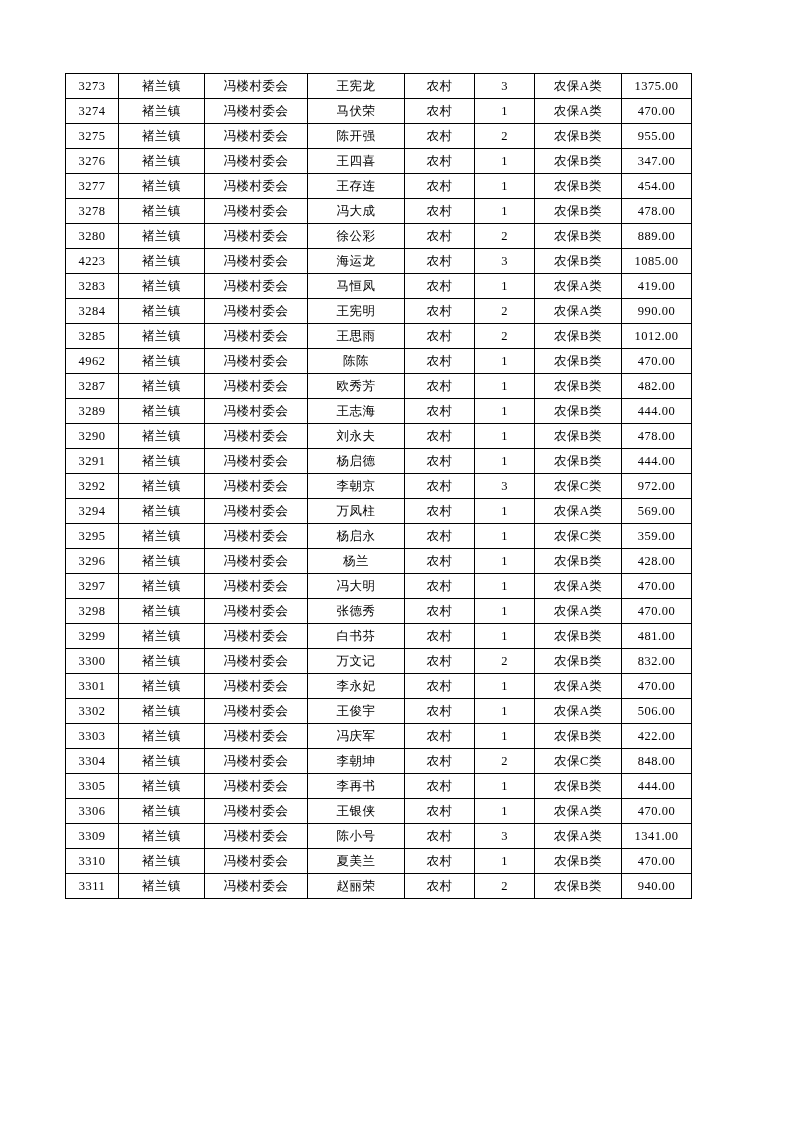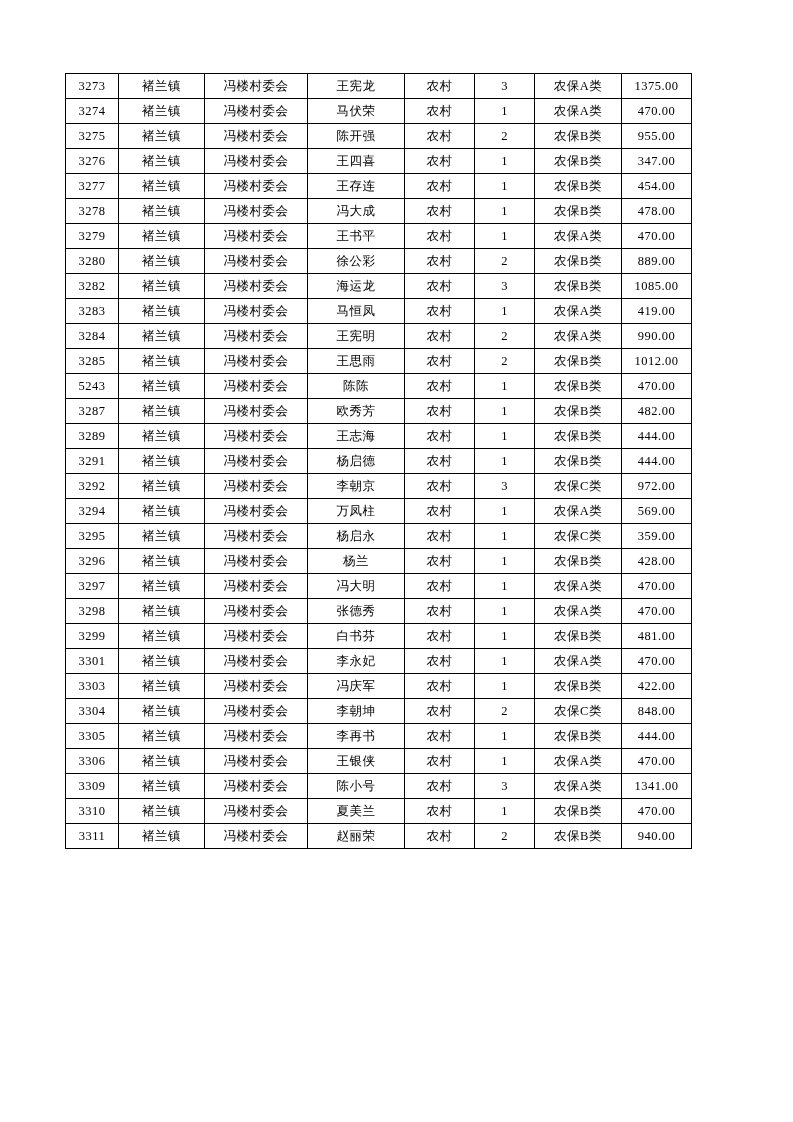--- a/index.html
+++ b/index.html
@@ -118,41 +118,31 @@
           <td>3278</td>
           <td>褚兰镇</td>
           <td>冯楼村委会</td>
           <td>冯大成</td>
           <td>农村</td>
           <td>1</td>
           <td>农保B类</td>
           <td>478.00</td>
         </tr>
         <tr>
-          <td>3279</td>
-          <td>褚兰镇</td>
-          <td>冯楼村委会</td>
-          <td>王书平</td>
-          <td>农村</td>
-          <td>1</td>
-          <td>农保A类</td>
-          <td>470.00</td>
-        </tr>
-        <tr>
           <td>3280</td>
           <td>褚兰镇</td>
           <td>冯楼村委会</td>
           <td>徐公彩</td>
           <td>农村</td>
           <td>2</td>
           <td>农保B类</td>
           <td>889.00</td>
         </tr>
         <tr>
-          <td>3282</td>
+          <td>4223</td>
           <td>褚兰镇</td>
           <td>冯楼村委会</td>
           <td>海运龙</td>
           <td>农村</td>
           <td>3</td>
           <td>农保B类</td>
           <td>1085.00</td>
         </tr>
         <tr>
           <td>3283</td>
@@ -178,21 +168,21 @@
           <td>3285</td>
           <td>褚兰镇</td>
           <td>冯楼村委会</td>
           <td>王思雨</td>
           <td>农村</td>
           <td>2</td>
           <td>农保B类</td>
           <td>1012.00</td>
         </tr>
         <tr>
-          <td>5243</td>
+          <td>4962</td>
           <td>褚兰镇</td>
           <td>冯楼村委会</td>
           <td>陈陈</td>
           <td>农村</td>
           <td>1</td>
           <td>农保B类</td>
           <td>470.00</td>
         </tr>
         <tr>
           <td>3287</td>
@@ -206,20 +196,30 @@
         </tr>
         <tr>
           <td>3289</td>
           <td>褚兰镇</td>
           <td>冯楼村委会</td>
           <td>王志海</td>
           <td>农村</td>
           <td>1</td>
           <td>农保B类</td>
           <td>444.00</td>
+        </tr>
+        <tr>
+          <td>3290</td>
+          <td>褚兰镇</td>
+          <td>冯楼村委会</td>
+          <td>刘永夫</td>
+          <td>农村</td>
+          <td>1</td>
+          <td>农保B类</td>
+          <td>478.00</td>
         </tr>
         <tr>
           <td>3291</td>
           <td>褚兰镇</td>
           <td>冯楼村委会</td>
           <td>杨启德</td>
           <td>农村</td>
           <td>1</td>
           <td>农保B类</td>
           <td>444.00</td>
@@ -288,28 +288,48 @@
           <td>3299</td>
           <td>褚兰镇</td>
           <td>冯楼村委会</td>
           <td>白书芬</td>
           <td>农村</td>
           <td>1</td>
           <td>农保B类</td>
           <td>481.00</td>
         </tr>
         <tr>
+          <td>3300</td>
+          <td>褚兰镇</td>
+          <td>冯楼村委会</td>
+          <td>万文记</td>
+          <td>农村</td>
+          <td>2</td>
+          <td>农保B类</td>
+          <td>832.00</td>
+        </tr>
+        <tr>
           <td>3301</td>
           <td>褚兰镇</td>
           <td>冯楼村委会</td>
           <td>李永妃</td>
           <td>农村</td>
           <td>1</td>
           <td>农保A类</td>
           <td>470.00</td>
+        </tr>
+        <tr>
+          <td>3302</td>
+          <td>褚兰镇</td>
+          <td>冯楼村委会</td>
+          <td>王俊宇</td>
+          <td>农村</td>
+          <td>1</td>
+          <td>农保A类</td>
+          <td>506.00</td>
         </tr>
         <tr>
           <td>3303</td>
           <td>褚兰镇</td>
           <td>冯楼村委会</td>
           <td>冯庆军</td>
           <td>农村</td>
           <td>1</td>
           <td>农保B类</td>
           <td>422.00</td>

